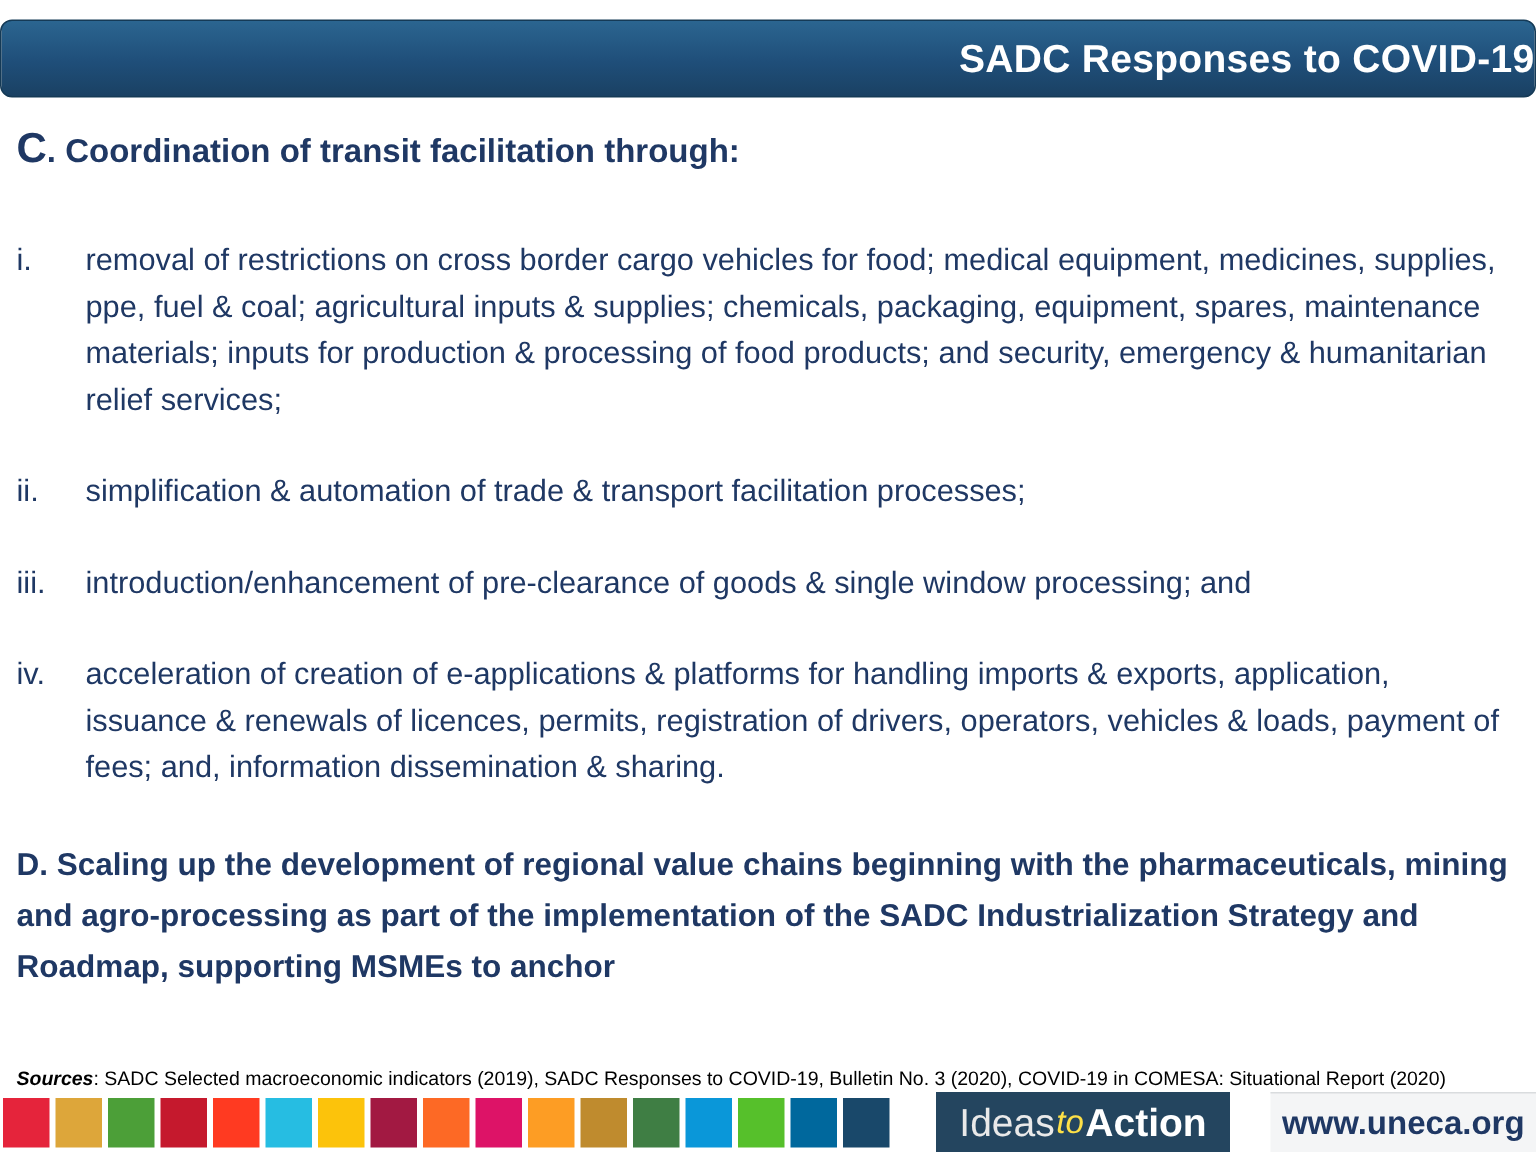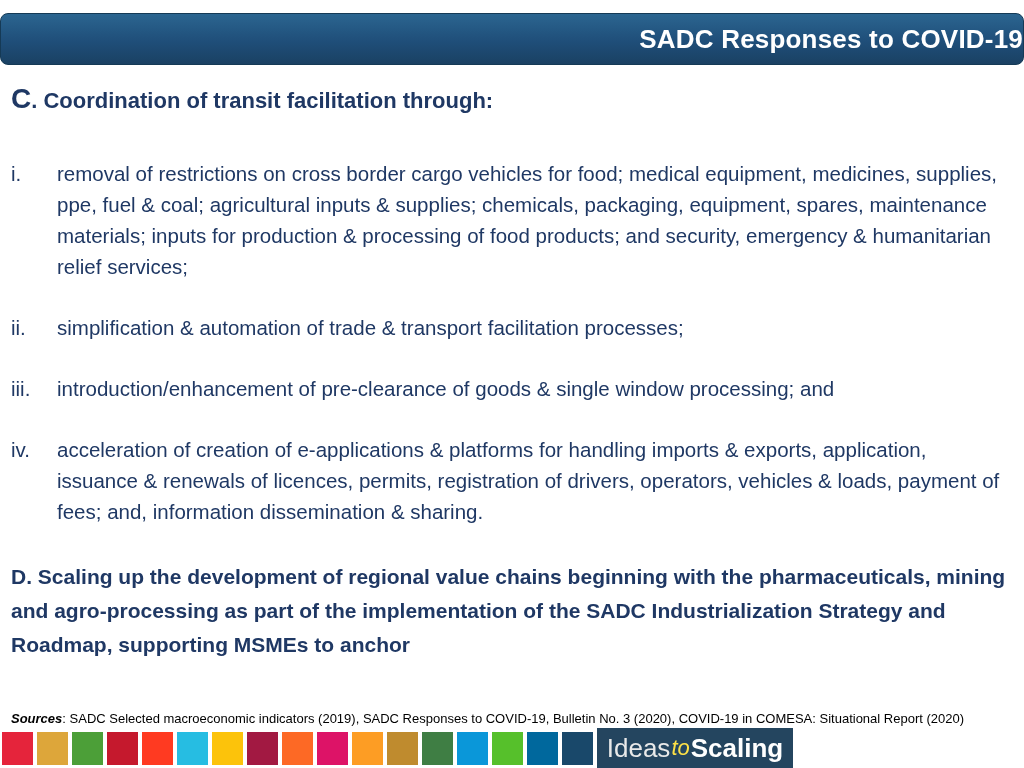--- a/index.html
+++ b/index.html
@@ -89,20 +89,21 @@
   
   .bottom-bar {
     position: absolute;
     left: 0;
     right: 0;
     bottom: 0;
     height: 40px;
     display: flex;
     align-items: stretch;
     background: #ffffff;
+    gap: 27px;
   }
   .sdg-strip {
     display: flex;
     align-items: center;
     gap: 4px;
     padding-left: 2px;
     padding-right: 4px;
   }
   .sdg-square {
     width: 31px;
@@ -192,15 +193,18 @@
       <div class="sdg-square" style="background: rgb(191, 139, 46);"></div>
       <div class="sdg-square" style="background: rgb(63, 126, 68);"></div>
       <div class="sdg-square" style="background: rgb(10, 151, 217);"></div>
       <div class="sdg-square" style="background: rgb(86, 192, 43);"></div>
       <div class="sdg-square" style="background: rgb(0, 104, 157);"></div>
       <div class="sdg-square" style="background: rgb(25, 72, 106);"></div>
     </div>
   <div class="logo-box">
     <span class="logo-ideas">Ideas</span>
       <span class="logo-to">to</span>
-      <span class="logo-action">Scaling</span>
+      <span class="logo-action">Action</span>
+  </div>
+  <div class="uneca-box">
+    <span>www.uneca.org</span>
   </div>
 </div>
 
 </body></html>

